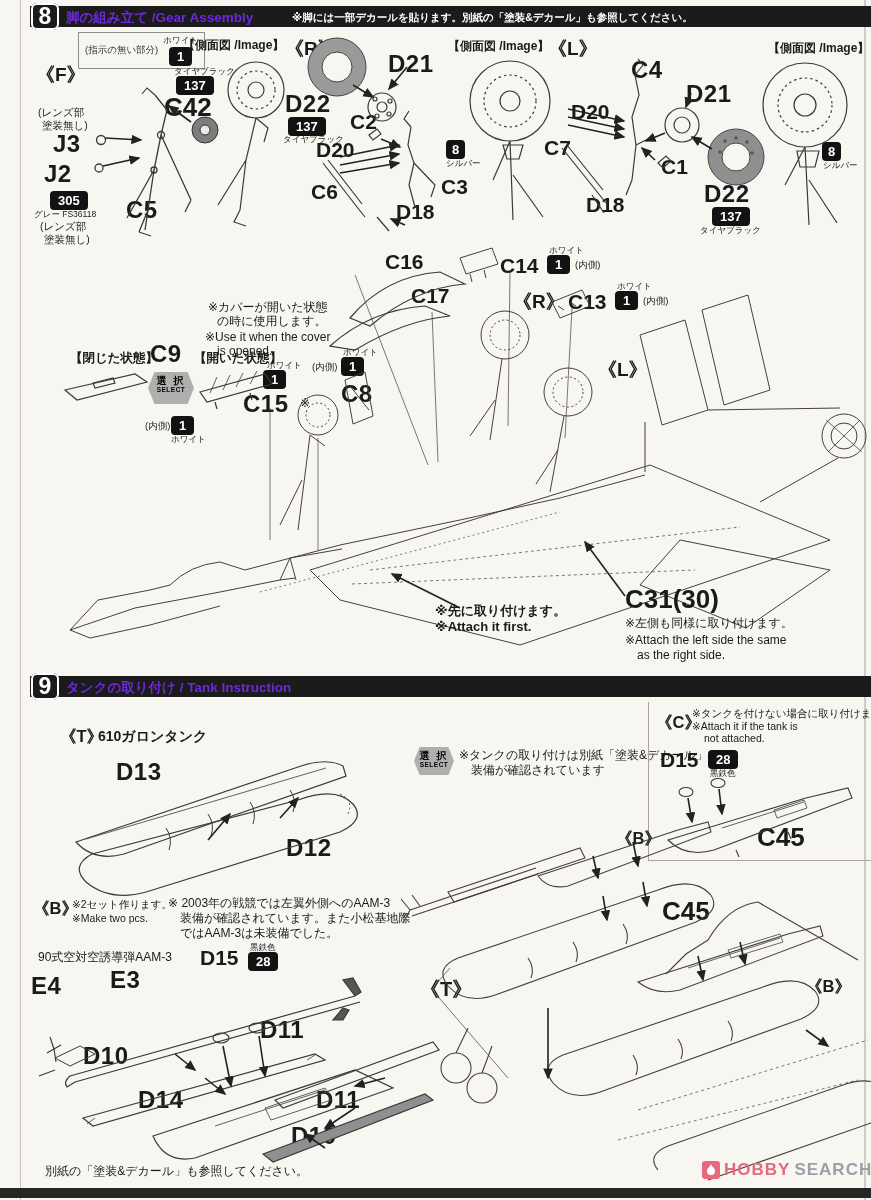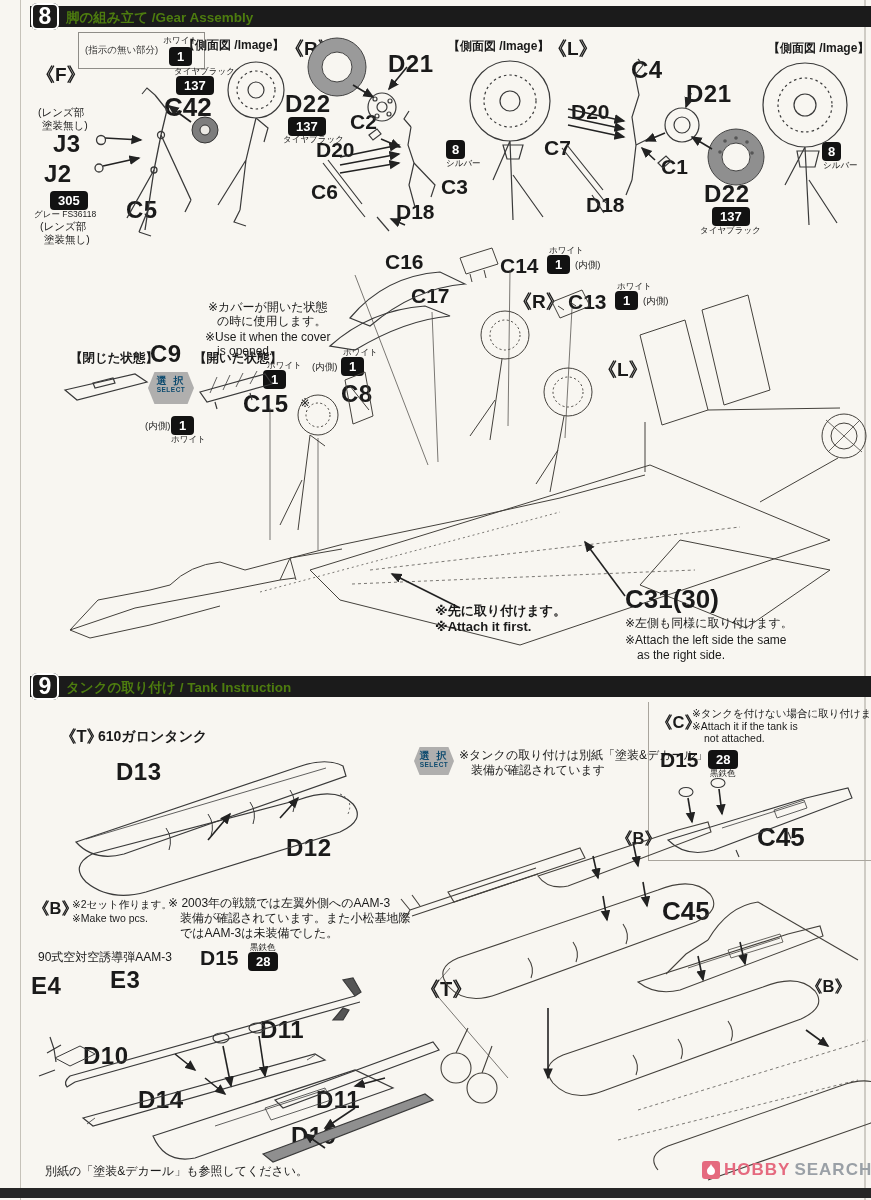--- a/index.html
+++ b/index.html
@@ -2,38 +2,38 @@
 <html style="--paper: #f8f6f1; --hbg: #1b1b1b; --badge: #121212; --selg: #b0afae; --lpink: #e56a7f; --lgray: #9aa0a6;"><head>
 <meta charset="utf-8">
 <style>
   html,body{margin:0;padding:0;}
   body{background:#e9e7e2;font-family:"Liberation Sans","DejaVu Sans",sans-serif;}
   .page{position:relative;width:871px;height:1200px;margin:0 auto;background:var(--paper,#f8f6f1);overflow:hidden;color:#1a1a1a;}
   .abs{position:absolute;white-space:nowrap;}
   
   .sec-bar{position:absolute;background:var(--hbg,#1b1b1b);}
   .sec-num{position:absolute;background:var(--hbg,#141414);color:#fff;font-weight:bold;font-size:23px;line-height:27px;text-align:center;width:28px;height:27px;border-radius:6px;box-shadow:0 0 0 2px #fff inset;}
-  .sec-title{color:#4d7c0f;font-weight:bold;font-size:13.5px;}
+  .sec-title{color:#6d28d9;font-weight:bold;font-size:13.5px;}
   .sec-note{color:#fff;font-size:10.5px;font-weight:bold;}
   
   .part{font-weight:bold;font-size:24px;letter-spacing:.5px;}
   .part-lg{font-weight:bold;font-size:26px;}
   .part-md{font-weight:bold;font-size:21px;}
   .tag{font-weight:bold;font-size:19px;}
   .tag-sm{font-weight:bold;font-size:16.5px;}
   .side{font-weight:bold;font-size:12px;}
   .state{font-weight:bold;font-size:12.5px;}
   .jnote{font-size:12px;line-height:1.3;}
   .jnote-b{font-size:13px;font-weight:bold;}
   .jnote-sm{font-size:10.5px;}
   .cap{font-size:8.5px;}
   .inner-cap{font-size:9.5px;}
   .badge{display:inline-block;background:var(--badge,#121212);color:#fff;font-weight:bold;font-size:13px;line-height:1;padding:3px 8px;border-radius:4px;text-align:center;}
   .badge.wide{padding:3px 6px;}
-  .sel{background:var(--selg,#b0afae);color:#0c4a6e;text-align:center;font-weight:bold;clip-path:polygon(0 50%,14% 0,86% 0,100% 50%,86% 100%,14% 100%);}
+  .sel{background:var(--selg,#b0afae);color:#000000;text-align:center;font-weight:bold;clip-path:polygon(0 50%,14% 0,86% 0,100% 50%,86% 100%,14% 100%);}
   .sel .j{font-size:10px;line-height:11px;display:block;margin-top:3px;letter-spacing:2px;}
   .sel .e{font-size:6.5px;line-height:7px;display:block;letter-spacing:.5px;}
   .fbox{position:absolute;border:1px solid #8f8d88;display:flex;align-items:center;gap:5px;padding:2px 6px;background:transparent;}
   .fbox .t{font-size:9.5px;color:#333;}
   .fbox .col{display:flex;flex-direction:column;align-items:center;}
   .edge-l{position:absolute;left:20px;top:0;width:1px;height:1200px;background:#c6c2b9;}
   .edge-r{position:absolute;left:864px;top:0;width:2px;height:1200px;background:#cfccc5;}
   .bottom-bar{position:absolute;left:0;top:1188px;width:871px;height:10px;background:#262626;}
   .thin-line{position:absolute;background:#a9a59d;}
   svg{position:absolute;overflow:visible;}
@@ -44,20 +44,21 @@
 </head>
 <body>
 
 <div class="page">
   <div class="edge-l"></div>
   <div class="edge-r"></div>
 
   <div class="sec-bar" style="left:30px;top:6px;width:841px;height:21px;"></div>
   <div class="sec-num abs" style="left:31px;top:3px;">8</div>
   <div class="abs sec-title" style="left:66px;top:9px;">脚の組み立て /Gear Assembly</div>
+  <div class="abs sec-note" style="left:292px;top:11px;">※脚には一部デカールを貼ります。別紙の「塗装&amp;デカール」も参照してください。</div>
 
   <div class="fbox" style="left:78px;top:32px;">
     <span class="t">(指示の無い部分)</span>
     <span class="col">
       <span class="cap">ホワイト</span>
       <span class="badge">1</span>
     </span>
   </div>
   <div class="abs side" style="left:183px;top:37px;">【側面図 /Image】</div>
   <div class="abs tag" style="left:36px;top:62px;">《F》</div>

